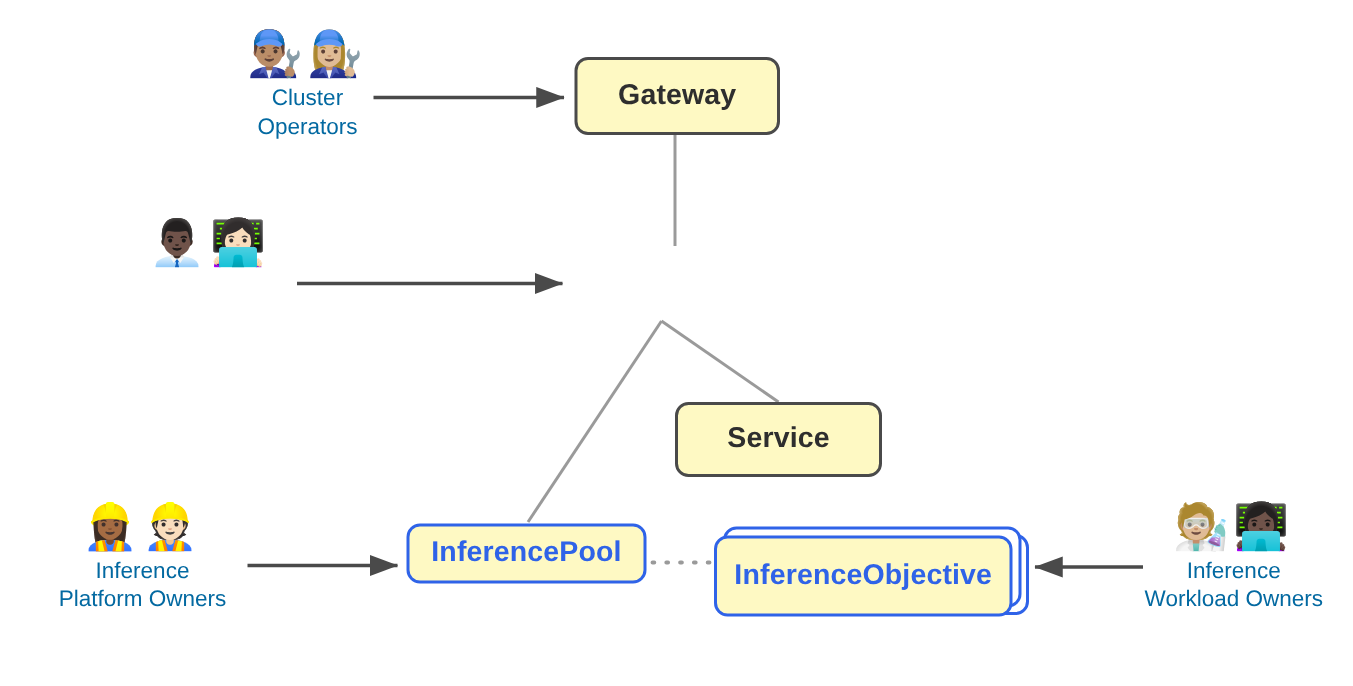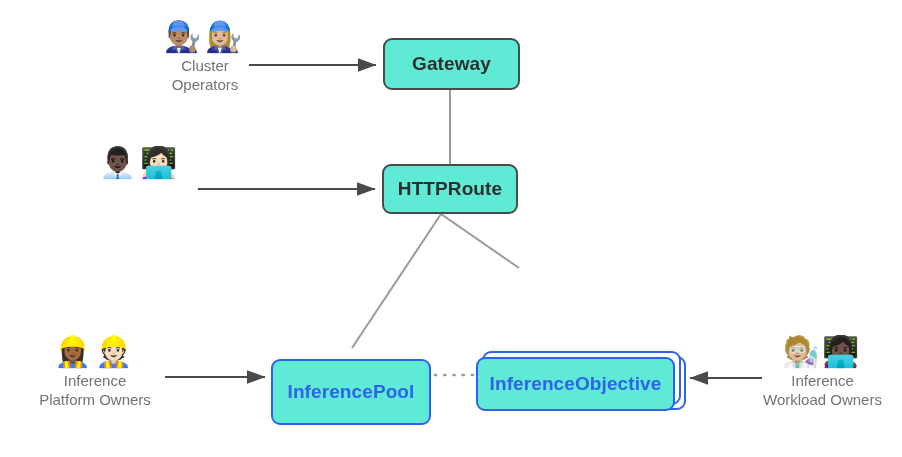--- a/index.html
+++ b/index.html
@@ -27,21 +27,21 @@
     pointer-events: none;
   }
 
   
   .node {
     position: absolute;
     box-sizing: border-box;
     display: flex;
     align-items: center;
     justify-content: center;
-    background: #5eead4;
+    background: #fef9c3;
     border-radius: 9px;
     text-align: center;
   }
   .node .node-label {
     font-weight: bold;
     letter-spacing: 0.1px;
     line-height: 1.15;
   }
   .node-gray {
     border: 2.5px solid #4a4a4a;
@@ -79,21 +79,21 @@
     text-align: center;
   }
   .persona-emoji {
     font-size: 30px;
     line-height: 1.05;
     letter-spacing: 3px;
     white-space: nowrap;
   }
   .persona-name {
     margin-top: 3px;
-    color: #737373;
+    color: #0369a1;
     font-size: 15px;
     line-height: 1.28;
     white-space: pre-line;
   }
 </style>
 </head>
 <body>
 
 <div id="diagram-canvas">
 
@@ -121,26 +121,26 @@
 
     <line x1="165" y1="377" x2="265" y2="377" stroke="#4a4a4a" stroke-width="2.2" marker-end="url(#arrowhead-right)"></line>
 
     <line x1="762" y1="378" x2="690" y2="378" stroke="#4a4a4a" stroke-width="2.2" marker-end="url(#arrowhead-left)"></line>
   </svg>
 
   <div class="node node-gray" style="left:383px; top:38px; width:137px; height:52px;">
     <span class="node-label">Gateway</span>
   </div>
 
-  <div class="node node-gray" style="left:382px; top:164px; width:136px; height:50px;">
-    <span class="node-label">HTTPRoute</span>
+
+  <div class="node node-gray" style="left:450px; top:268px; width:138px; height:50px;">
+    <span class="node-label">Service</span>
   </div>
 
-
-  <div class="node node-blue" style="left:271px; top:349px; width:160px; height:66px;margin-top:10px;">
+  <div class="node node-blue" style="left:271px; top:349px; width:160px; height:40px;">
     <span class="node-label">InferencePool</span>
   </div>
 
   <div class="stack-wrap" style="left:476px; top:345px; width:220px; height:72px;">
     <div class="stack-shadow" style="left:11px; top:11px; width:199px; height:54px;"></div>
     <div class="stack-shadow" style="left:6px; top:6px; width:199px; height:54px;"></div>
     <div class="node node-blue" style="left:0px; top:12px; width:199px; height:54px;">
       <span class="node-label">InferenceObjective</span>
     </div>
   </div>

